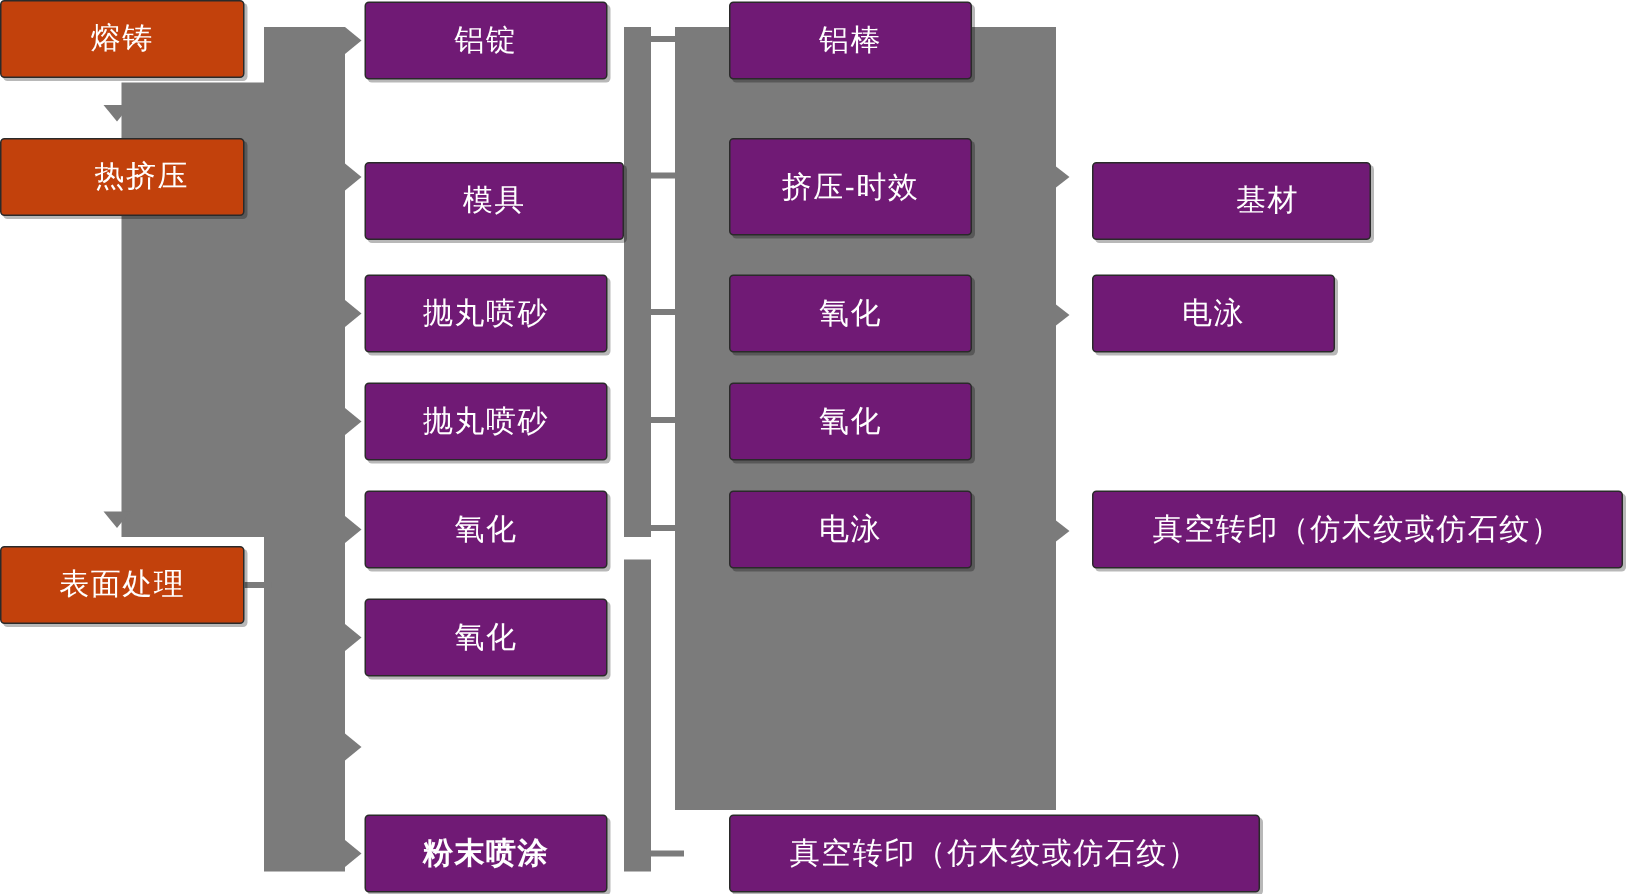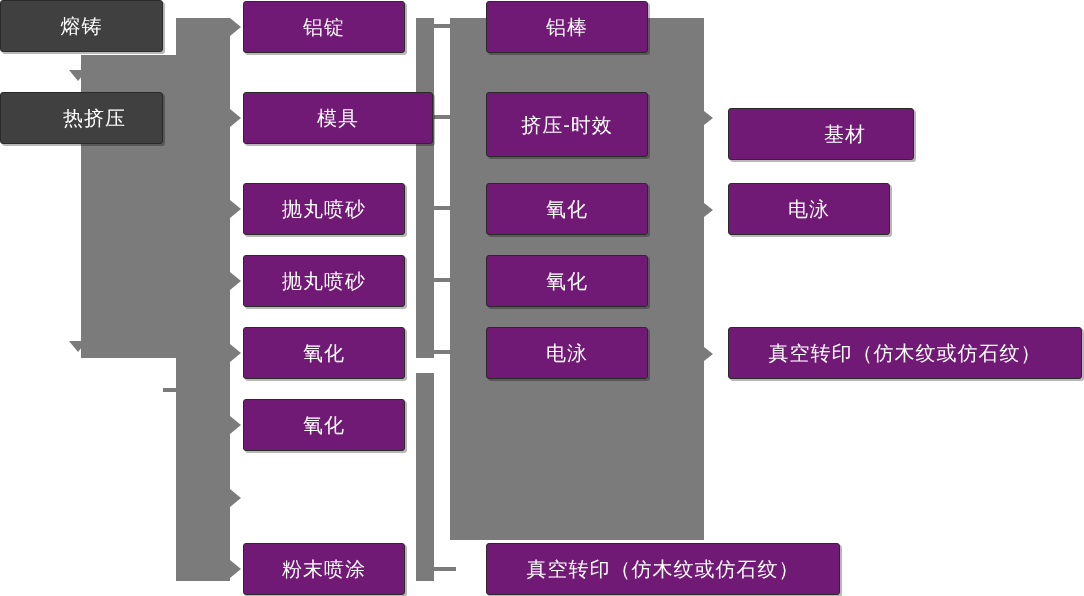--- a/index.html
+++ b/index.html
@@ -64,21 +64,21 @@
     justify-content: center;
     color: #ffffff;
     border: 1px solid #2a2a2a;
     border-radius: 3px;
     font-size: 20px;
     line-height: 1.1;
     letter-spacing: 1px;
     white-space: nowrap;
     box-shadow: 2px 2px 0 rgba(0,0,0,0.28);
   }
-  .box.dark  { background: #404040; }
+  .box.dark  { background: #c2410c; }
   .box.light { background: #701a75; }
 </style>
 </head>
 <body>
 
 <div id="canvas">
 
   <div class="gray" style="left:81px; top:55px; width:95px; height:303px;"></div>
 
   <div class="arrow-down" style="left:69px; top:70px;"></div>
@@ -116,47 +116,50 @@
   <div class="arrow-right-sm" style="left:704px; top:347px;"></div>
 
   <div class="box dark" style="left:0px; top:0px; width:163px; height:52px;">
     <span>熔铸</span>
   </div>
 
   <div class="box dark" style="left:0px; top:92px; width:163px; height:52px;padding-left:26px;">
     <span>热挤压</span>
   </div>
 
+  <div class="box dark" style="left:0px; top:364px; width:163px; height:52px;">
+    <span>表面处理</span>
+  </div>
 
   <div class="box light" style="left:243px; top:1px; width:162px; height:52px;">
     <span>铝锭</span>
   </div>
 
-  <div class="box light" style="left:243px; top:92px; width:190px; height:52px;">
+  <div class="box light" style="left:243px; top:108px; width:173px; height:52px;">
     <span>模具</span>
   </div>
 
   <div class="box light" style="left:243px; top:183px; width:162px; height:52px;">
     <span>抛丸喷砂</span>
   </div>
 
   <div class="box light" style="left:243px; top:255px; width:162px; height:52px;">
     <span>抛丸喷砂</span>
   </div>
 
   <div class="box light" style="left:243px; top:327px; width:162px; height:52px;">
     <span>氧化</span>
   </div>
 
   <div class="box light" style="left:243px; top:399px; width:162px; height:52px;">
     <span>氧化</span>
   </div>
 
 
-  <div class="box light" style="left:243px; top:543px; width:162px; height:52px;">
+  <div class="box light" style="left:243px; top:543px; width:162px; height:52px;font-weight:bold;">
     <span>粉末喷涂</span>
   </div>
 
   <div class="box light" style="left:486px; top:1px; width:162px; height:52px;">
     <span>铝棒</span>
   </div>
 
   <div class="box light" style="left:486px; top:92px; width:162px; height:65px;">
     <span>挤压-时效</span>
   </div>

